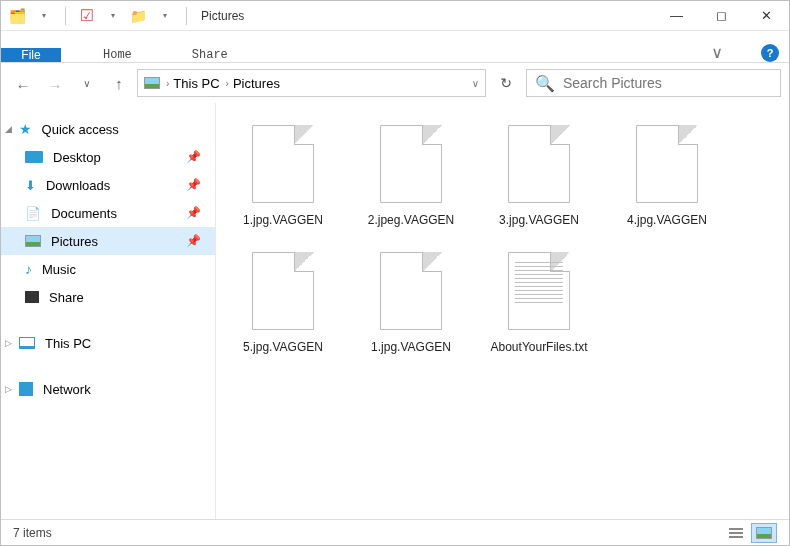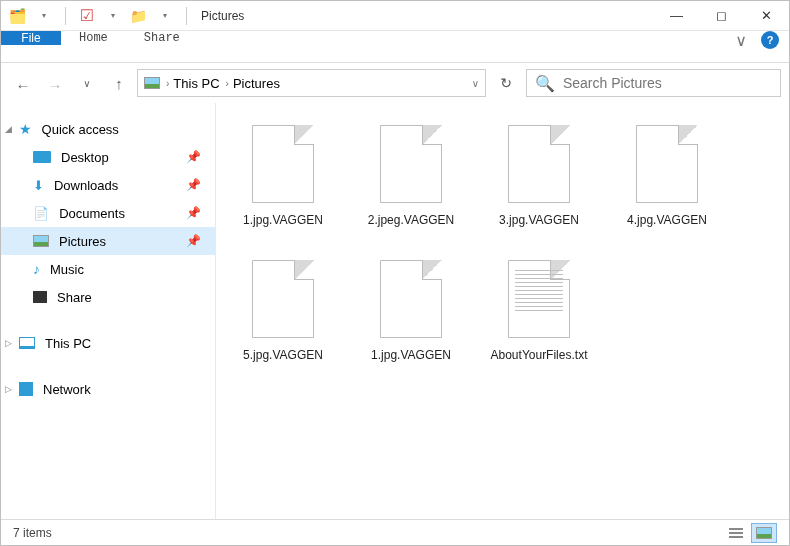--- a/index.html
+++ b/index.html
@@ -13,49 +13,49 @@
 
 .titlebar { height: 30px; display: flex; align-items: center; background: #fff; border-bottom: 1px solid #e5e5e5; }
 .titlebar .qat { display: flex; align-items: center; gap: 4px; padding-left: 6px; }
 .qat-icon { width: 22px; height: 22px; display: flex; align-items: center; justify-content: center; }
 .titlebar .sep { width: 1px; height: 18px; background: #ccc; margin: 0 6px; }
 .titlebar .title { margin-left: 8px; font-size: 12px; color: #333; }
 .titlebar .winbtns { margin-left: auto; display: flex; }
 .winbtn { width: 45px; height: 30px; display: flex; align-items: center; justify-content: center; font-size: 13px; color: #333; }
 
 
-.ribbon { height: 32px; display: flex; align-items: flex-start; border-bottom: 1px solid #dcdcdc; background: #fff; }
+.ribbon { height: 32px; display: flex; align-items: flex-end; border-bottom: 1px solid #dcdcdc; background: #fff; gap: 24px; }
 .file-tab { background: #1979ca; color: #fff; width: 60px; display: flex; align-items: center; justify-content: center; font-size: 12px; }
 .ribbon-tab { padding: 0 18px; display: flex; align-items: center; font-size: 12px; color: #444; font-family: Liberation Mono, monospace; }
 .ribbon-expand { margin-left: auto; width: 40px; display: flex; align-items: center; justify-content: center; }
 .help-icon { width: 18px; height: 18px; border-radius: 50%; background: #1979ca; color: #fff; font-size: 11px; display: flex; align-items: center; justify-content: center; margin-right: 10px; font-weight: bold; }
 
 
 .navbar { height: 40px; display: flex; align-items: center; padding: 4px 8px; gap: 4px; }
 .nav-arrow { width: 28px; height: 28px; display: flex; align-items: center; justify-content: center; font-size: 15px; color: #666; }
 .nav-arrow.disabled { color: #bbb; }
 .addressbar { flex: 1; height: 28px; border: 1px solid #ccc; display: flex; align-items: center; padding: 0 6px; gap: 4px; font-size: 13px; }
 .addressbar .crumb { display: flex; align-items: center; gap: 6px; }
 .addressbar .chev { color: #777; font-size: 10px; }
 .refresh-btn { width: 32px; height: 28px; display: flex; align-items: center; justify-content: center; font-size: 14px; color: #555; }
 .searchbox { width: 255px; height: 28px; border: 1px solid #ccc; display: flex; align-items: center; padding: 0 8px; gap: 8px; }
 .searchbox input { border: none; outline: none; font-size: 14px; color: #888; flex: 1; background: transparent; }
 
 
 .body { flex: 1; display: flex; overflow: hidden; }
 .sidebar { width: 215px; border-right: 1px solid #e9e9e9; padding: 12px 0; font-size: 13px; }
 .side-group { margin-bottom: 18px; }
-.side-item { height: 28px; display: flex; align-items: center; padding-left: 32px; gap: 10px; position: relative; }
+.side-item { height: 28px; display: flex; align-items: center; padding-left: 24px; gap: 10px; position: relative; }
 .side-item.head { padding-left: 18px; font-size: 13px; }
 .side-item.selected { background: #d9edfd; }
 .side-item .pin { margin-left: auto; margin-right: 14px; color: #888; font-size: 12px; }
 .side-item .tri { position: absolute; left: 4px; font-size: 9px; color: #888; }
 
 .content { flex: 1; padding: 22px 18px; overflow: auto; }
-.file-grid { display: flex; flex-wrap: wrap; gap: 32px 30px; }
+.file-grid { display: flex; flex-wrap: wrap; gap: 24px 30px; }
 .file { width: 98px; display: flex; flex-direction: column; align-items: center; text-align: center; font-size: 12px; color: #222; }
 .file-icon { width: 68px; height: 80px; position: relative; margin-bottom: 8px; }
 .file-page { width: 62px; height: 78px; background: #fff; border: 1px solid #bcbcbc; position: absolute; left: 3px; border-radius: 0 10px 0 0; }
 .file-fold { position: absolute; top: 0; right: 3px; width: 20px; height: 20px; background: linear-gradient(135deg, #d9d9d9 50%, #fff 50%); border-bottom: 1px solid #bcbcbc; border-left: 1px solid #bcbcbc; }
 .file-lines { position: absolute; top: 10px; left: 10px; right: 10px; bottom: 10px; display: flex; flex-direction: column; gap: 3px; }
 .file-lines div { height: 1px; background: #c0c0c0; }
 .file-name { word-break: break-all; line-height: 1.25; }
 
 
 .statusbar { height: 26px; border-top: 1px solid #dcdcdc; display: flex; align-items: center; font-size: 12px; color: #444; padding: 0 12px; }

